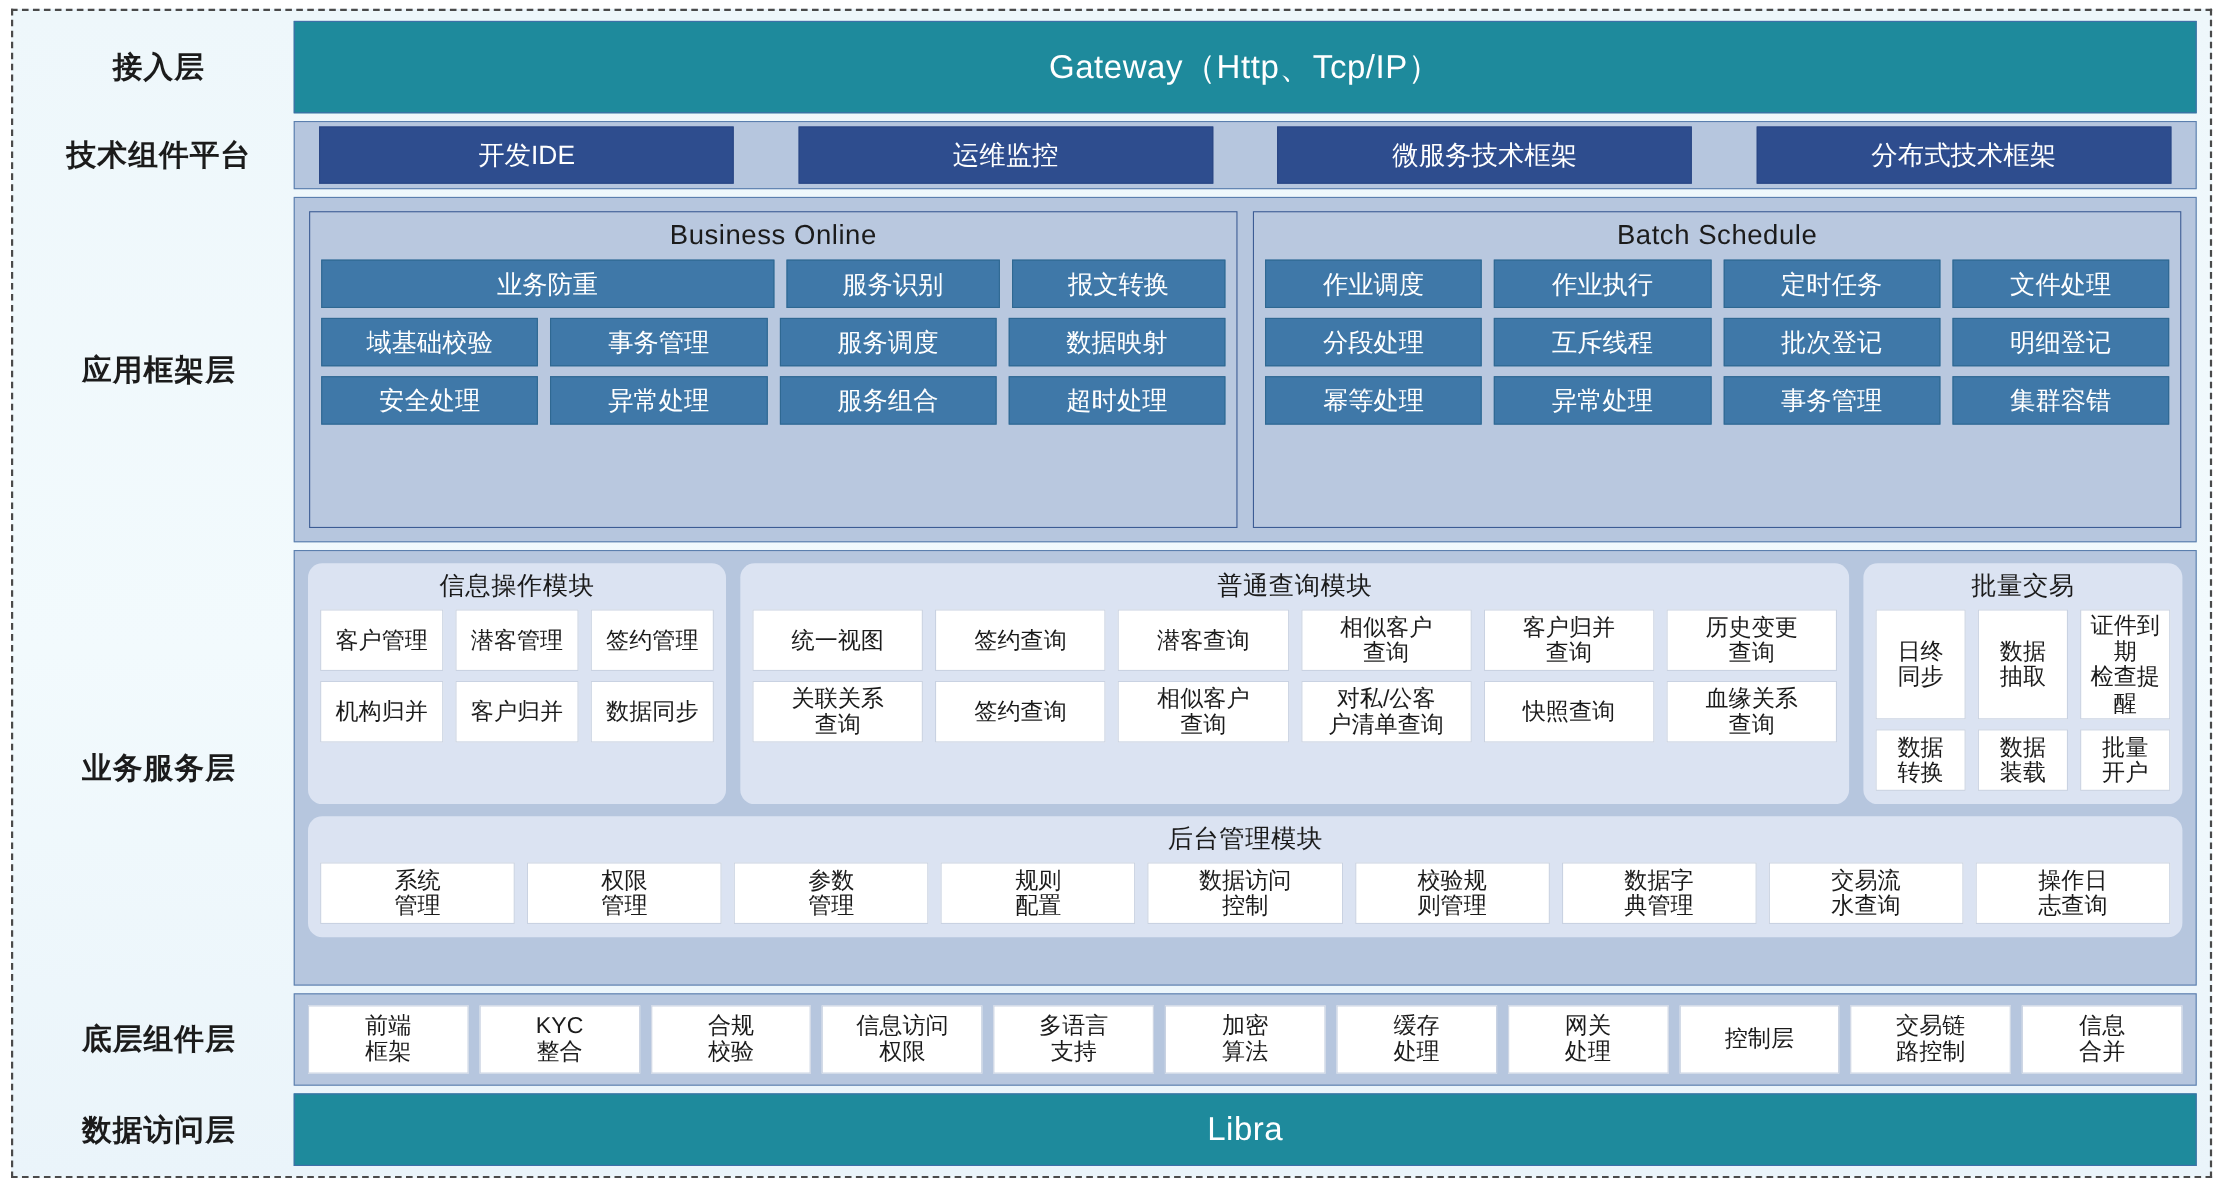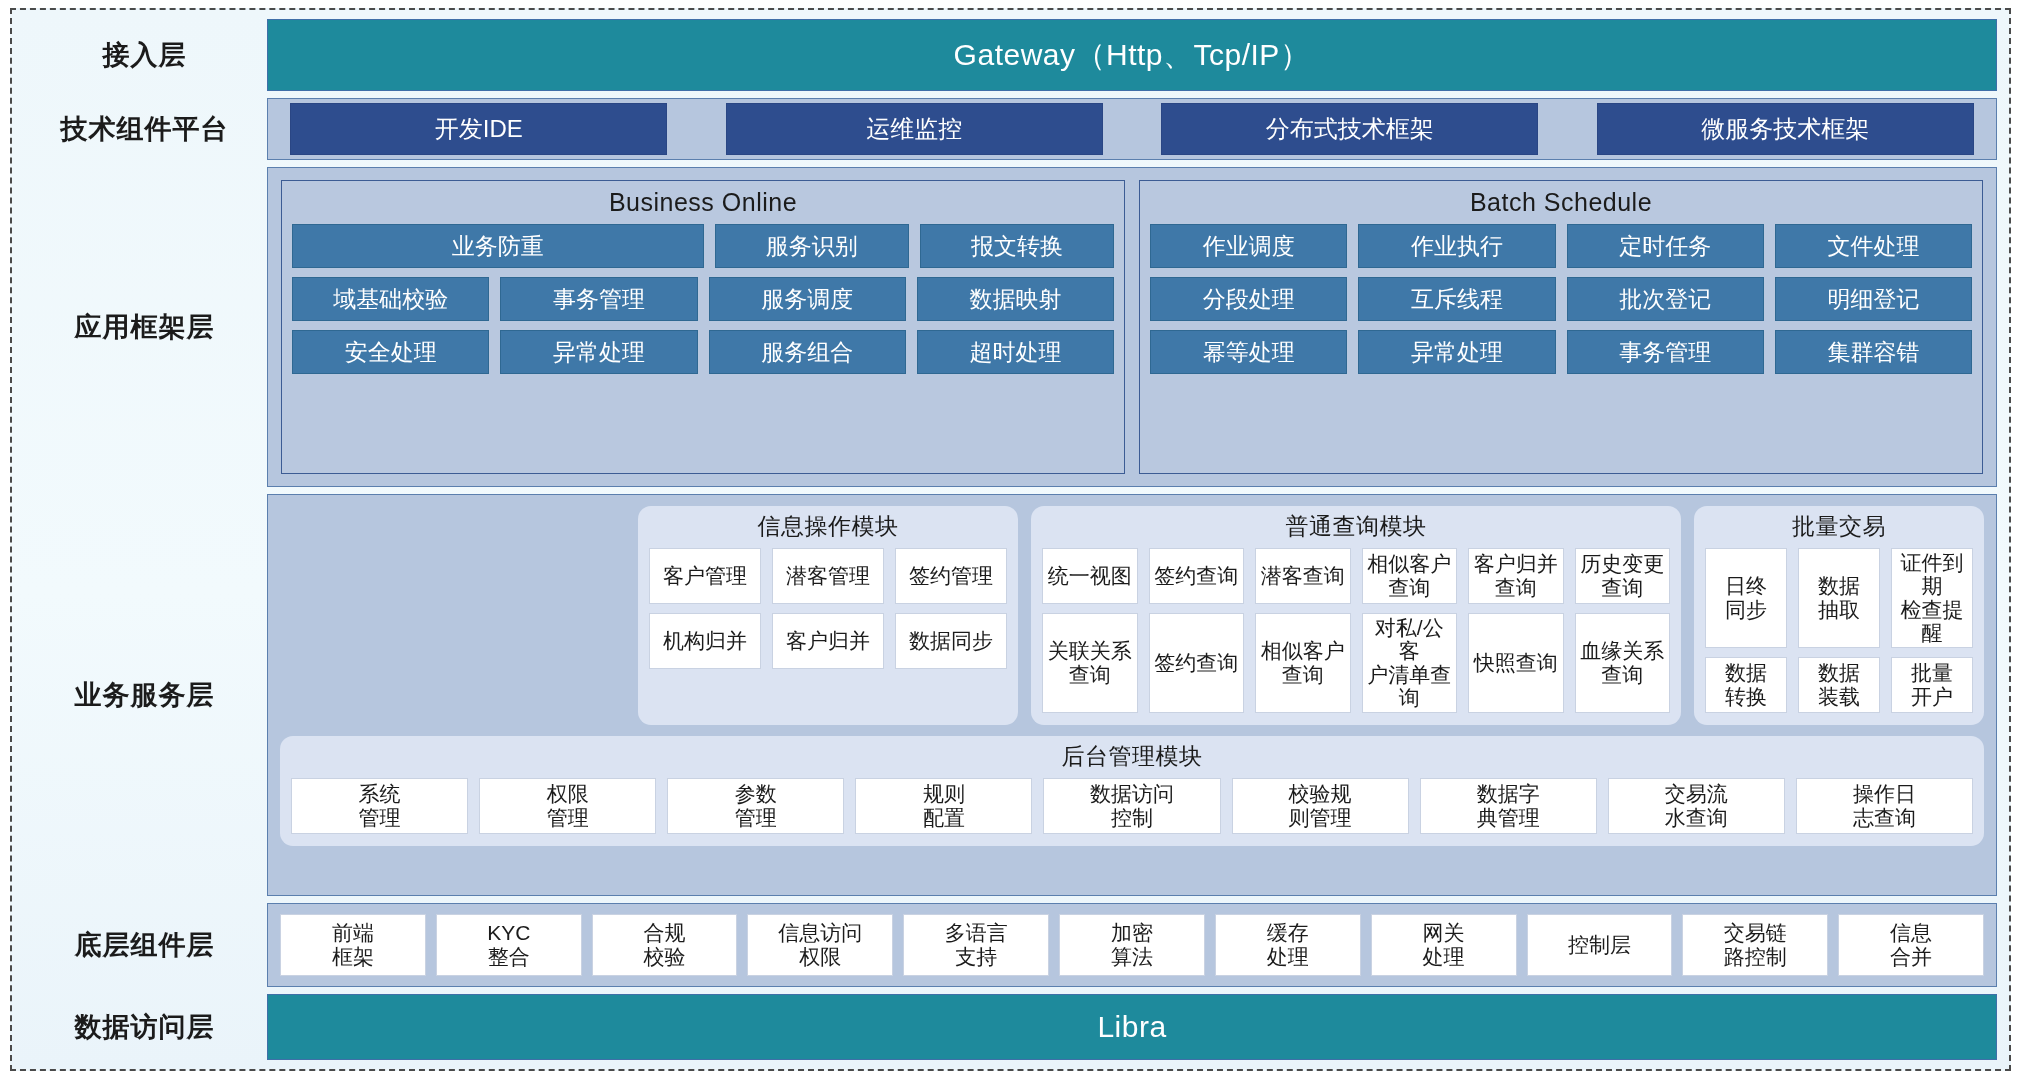--- a/index.html
+++ b/index.html
@@ -35,21 +35,21 @@
   
   .teal-band {
     flex: 1;
     background: #1e8a9c;
     border: 1px solid #3f6fa8;
     color: #ffffff;
     display: flex; align-items: center; justify-content: center;
     font-size: 30px;
     letter-spacing: .5px;
   }
-  .band-gateway { height: 72px; text-align: center; }
+  .band-gateway { height: 84px; text-align: center; }
   .band-libra   { height: 66px; }
 
   
   .tech-strip {
     flex: 1; height: 62px;
     background: #b6c6de;
     border: 1px solid #5b7fae;
     display: flex; align-items: center; justify-content: space-around;
     padding: 0 14px;
     gap: 42px;
@@ -99,21 +99,21 @@
     text-align: center;
   }
   .span2 { flex: 2.13; }
 
   
   .bizlayer {
     flex: 1;
     background: #b6c6de;
     border: 1px solid #5b7fae;
     padding: 11px 12px;
-    display: flex; flex-direction: column; gap: 11px; align-items: flex-end;
+    display: flex; flex-direction: column; gap: 11px;
   }
   .biz-top { display: flex; gap: 13px; }
   .modbox {
     background: #dbe3f2;
     border-radius: 13px;
     padding: 5px 11px 12px 11px;
     display: flex; flex-direction: column;
   }
   .mod-title {
     text-align: center; font-size: 23px; color: #1b1b1b;
@@ -171,22 +171,22 @@
       <div class="teal-band band-gateway">Gateway（Http、Tcp/IP）</div>
     </div>
   </div>
 
   <div class="row">
     <div class="label">技术组件平台</div>
     <div class="body">
       <div class="tech-strip">
         <div class="tech-chip">开发IDE</div>
         <div class="tech-chip">运维监控</div>
+        <div class="tech-chip">微服务技术框架</div>
         <div class="tech-chip">分布式技术框架</div>
-        <div class="tech-chip">微服务技术框架</div>
       </div>
     </div>
   </div>
 
   <div class="row" style="flex:1.55">
     <div class="label">应用框架层</div>
     <div class="body">
       <div class="appframe">
 
         <div class="group">

